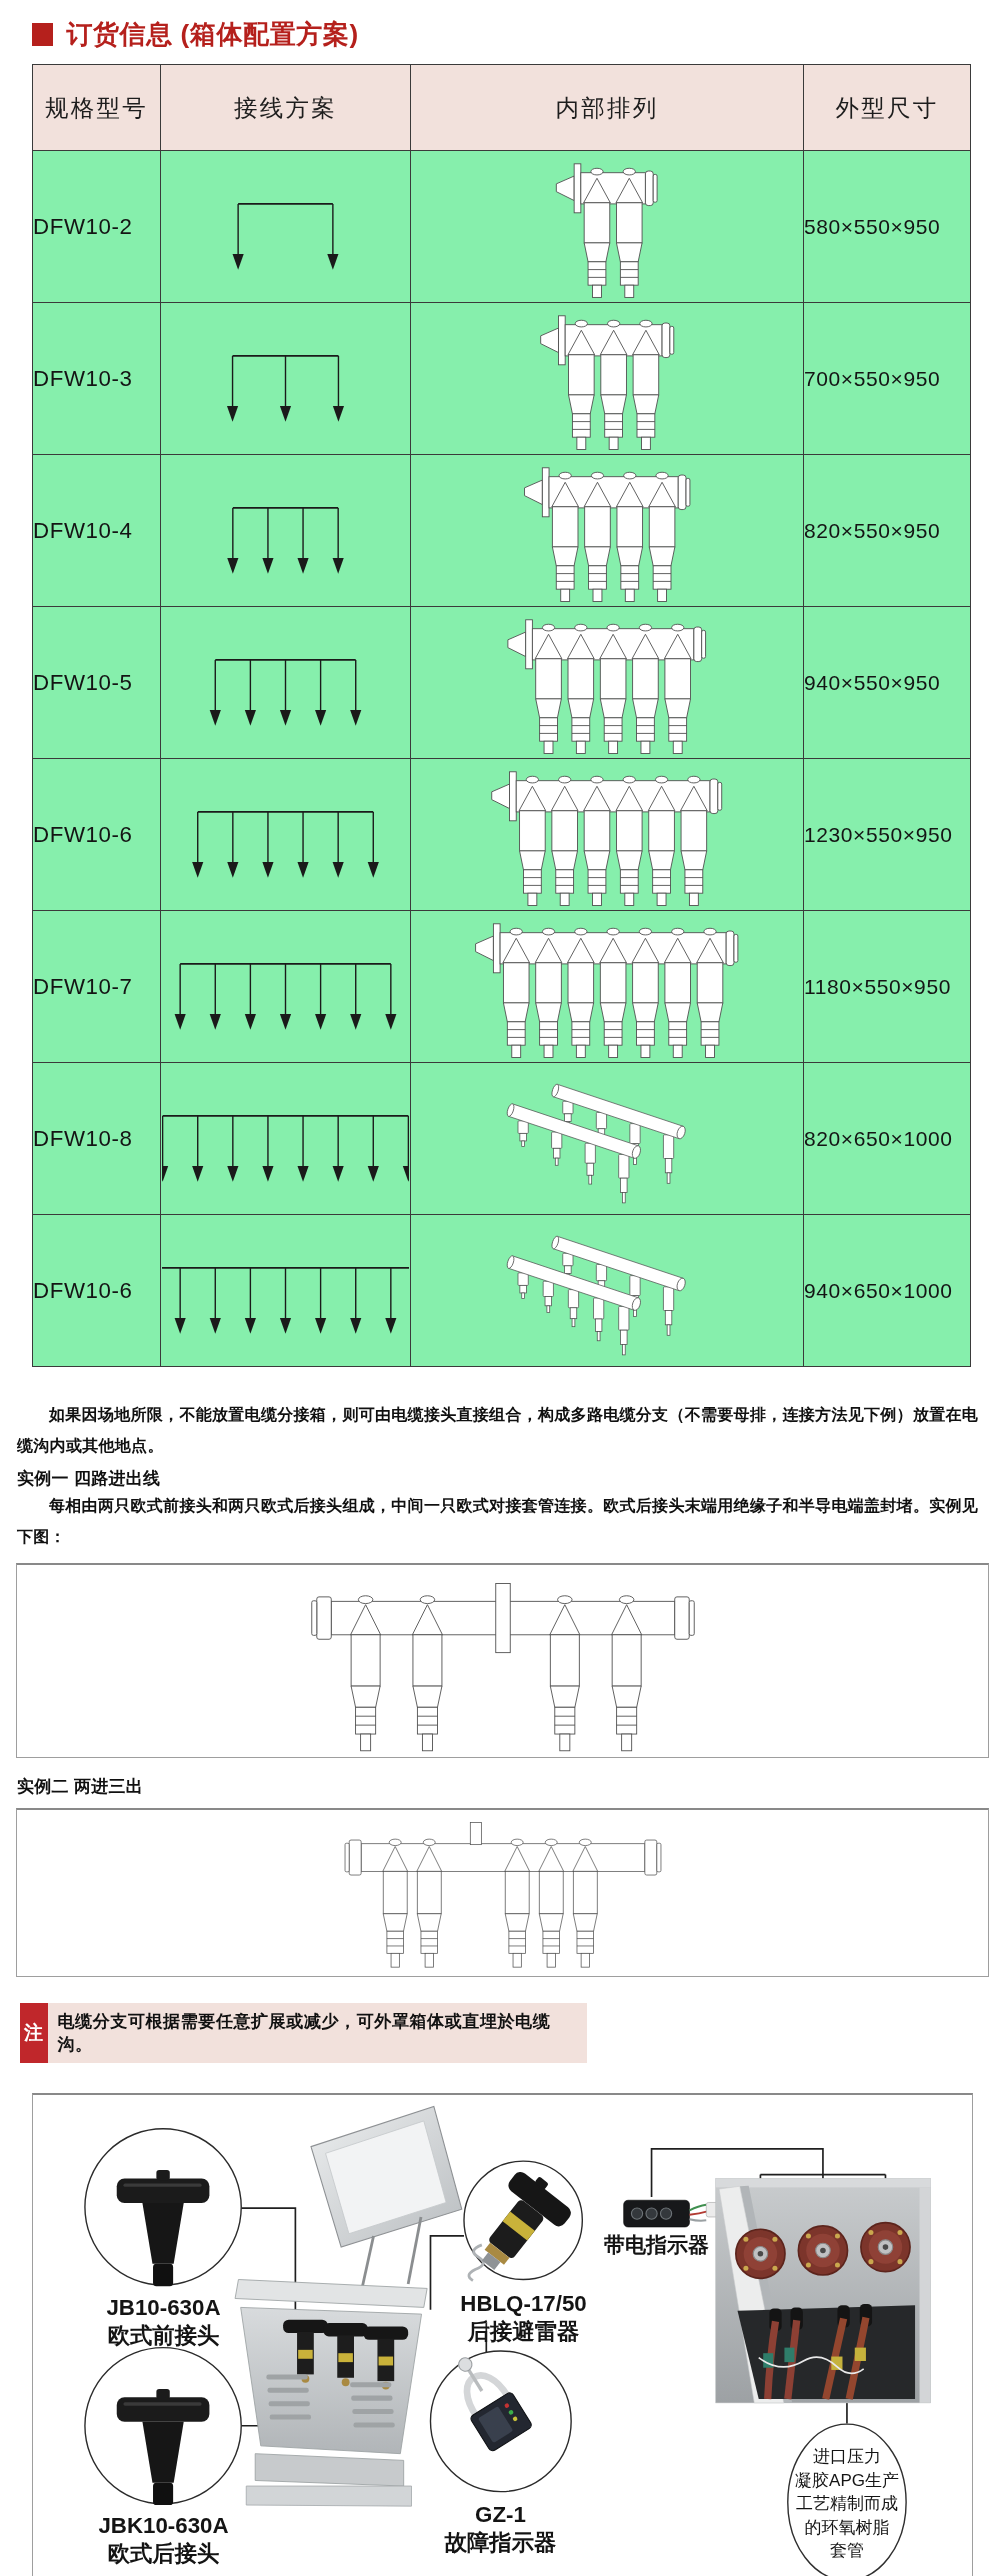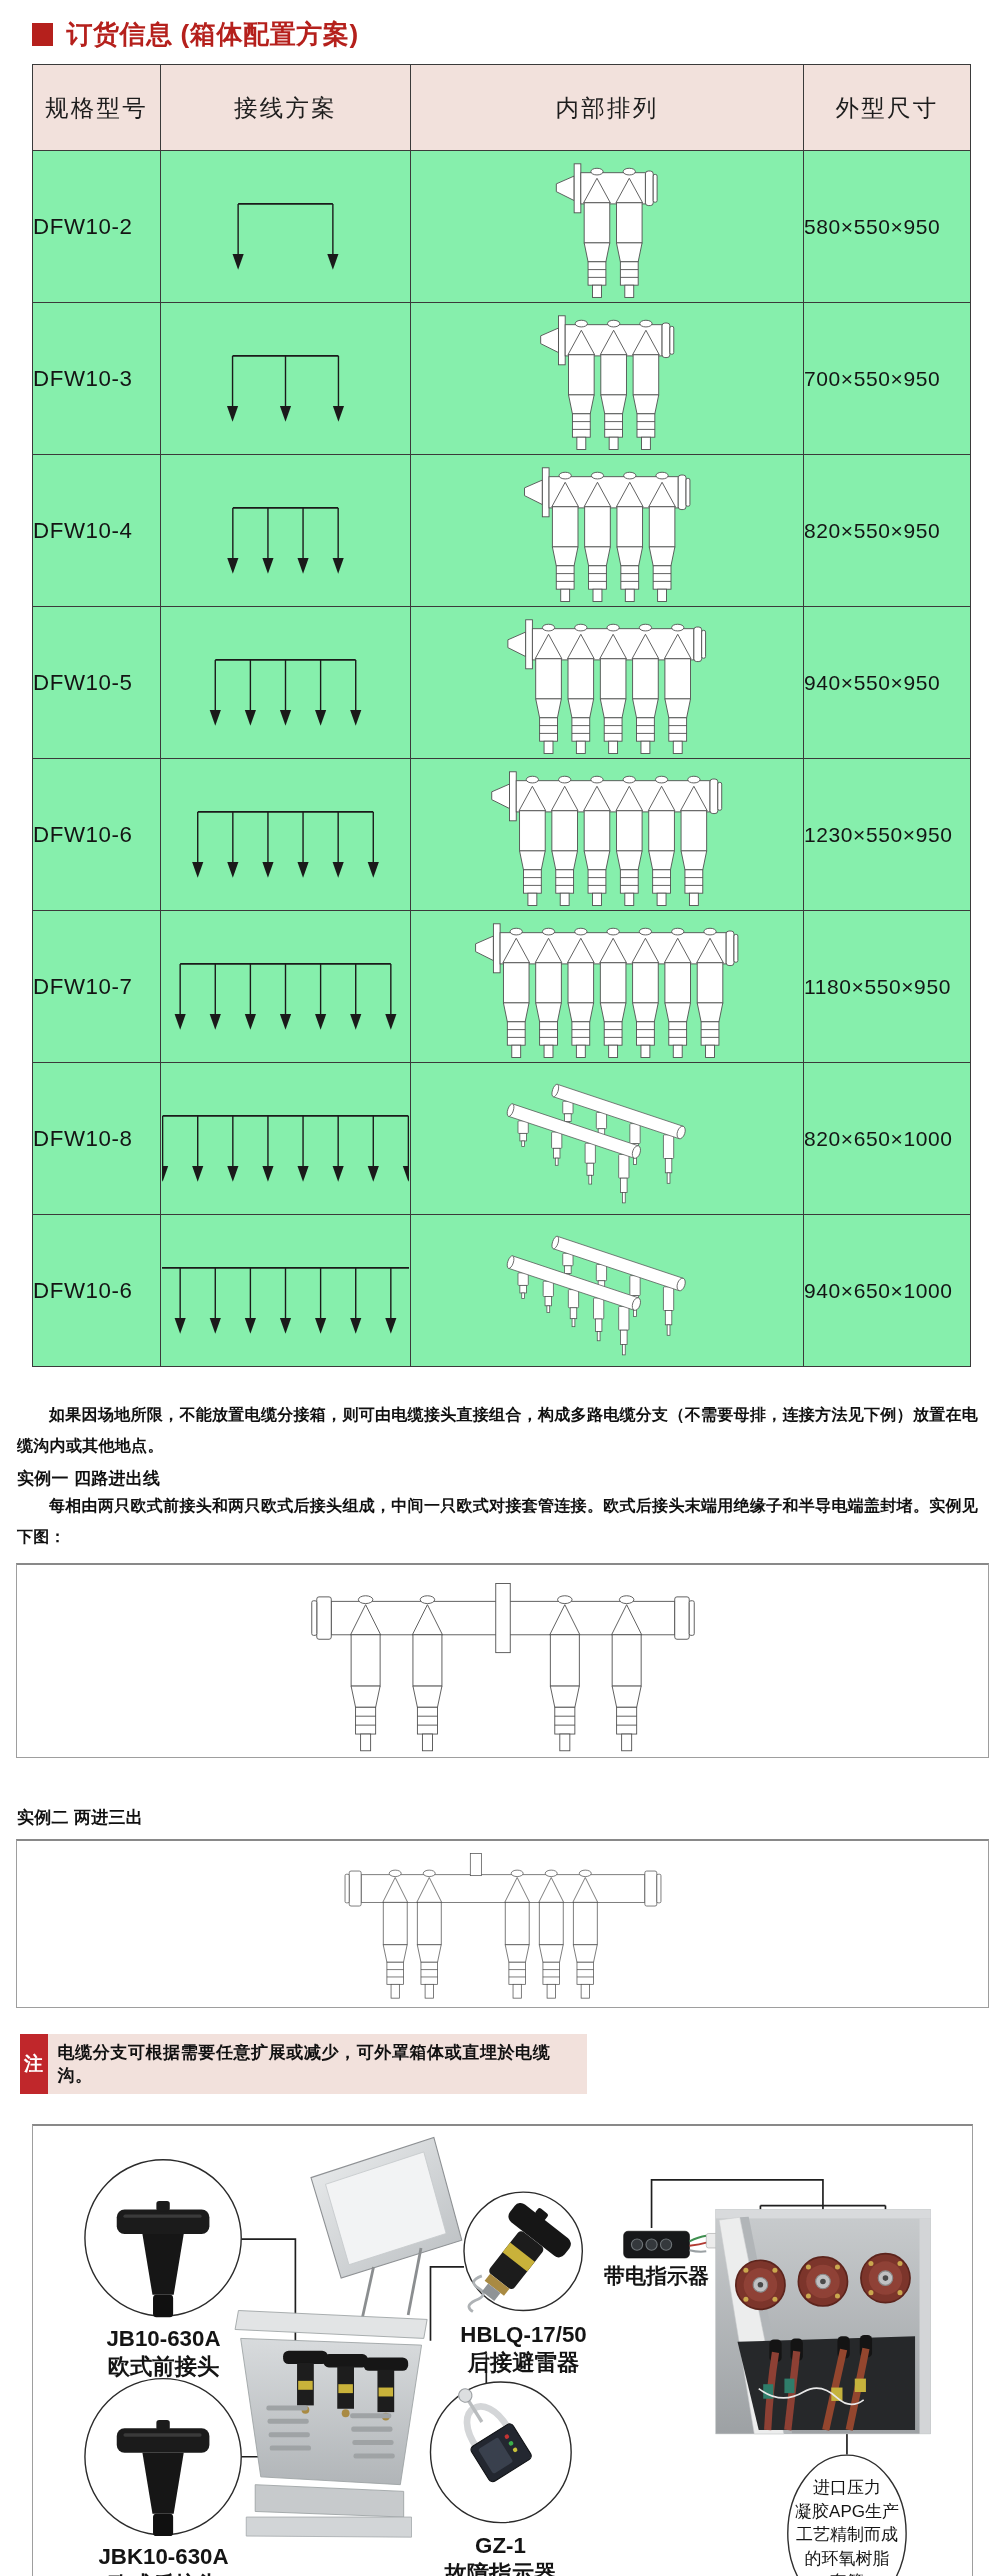--- a/index.html
+++ b/index.html
@@ -643,21 +643,21 @@
         <polygon points="574.76,118 601.76,64 628.76,118" fill="#fff" stroke="#4f4f4f" stroke-width="1.6"></polygon>
         <rect x="575.76" y="118" width="52" height="92" fill="#fff" stroke="#4f4f4f" stroke-width="1.6"></rect>
         <polygon points="575.76,210 627.76,210 619.76,248 583.76,248" fill="#fff" stroke="#4f4f4f" stroke-width="1.6"></polygon>
         <rect x="583.76" y="248" width="36" height="48" fill="#fff" stroke="#4f4f4f" stroke-width="1.6"></rect>
         <line x1="583.76" y1="264" x2="619.76" y2="264" stroke="#4f4f4f" stroke-width="1.6"></line>
         <line x1="583.76" y1="280" x2="619.76" y2="280" stroke="#4f4f4f" stroke-width="1.6"></line>
         <rect x="592.76" y="296" width="18" height="30" fill="#fff" stroke="#4f4f4f" stroke-width="1.6"></rect>
       </svg>
     </div>
 
-  <div class="subhead" style="margin-top:48px">实例二 两进三出</div>
+  <div class="subhead" style="margin-top:17px">实例二 两进三出</div>
 
   <div class="fig-box small">
       <svg width="350" height="152" viewBox="0 0 760 330" xmlns="http://www.w3.org/2000/svg">
         <rect x="72" y="58" width="616" height="60" fill="#fff" stroke="#4f4f4f" stroke-width="1.6"></rect>
         <rect x="46" y="50" width="26" height="76" rx="4" fill="#fff" stroke="#4f4f4f" stroke-width="1.6"></rect>
         <rect x="37" y="57" width="9" height="62" rx="3" fill="#fff" stroke="#4f4f4f" stroke-width="1.6"></rect>
         <rect x="688" y="50" width="26" height="76" rx="4" fill="#fff" stroke="#4f4f4f" stroke-width="1.6"></rect>
         <rect x="714" y="57" width="9" height="62" rx="3" fill="#fff" stroke="#4f4f4f" stroke-width="1.6"></rect>
         <ellipse cx="145.92000000000002" cy="55" rx="13" ry="7" fill="#fff" stroke="#4f4f4f" stroke-width="1.6"></ellipse>
         <ellipse cx="219.84" cy="55" rx="13" ry="7" fill="#fff" stroke="#4f4f4f" stroke-width="1.6"></ellipse>

